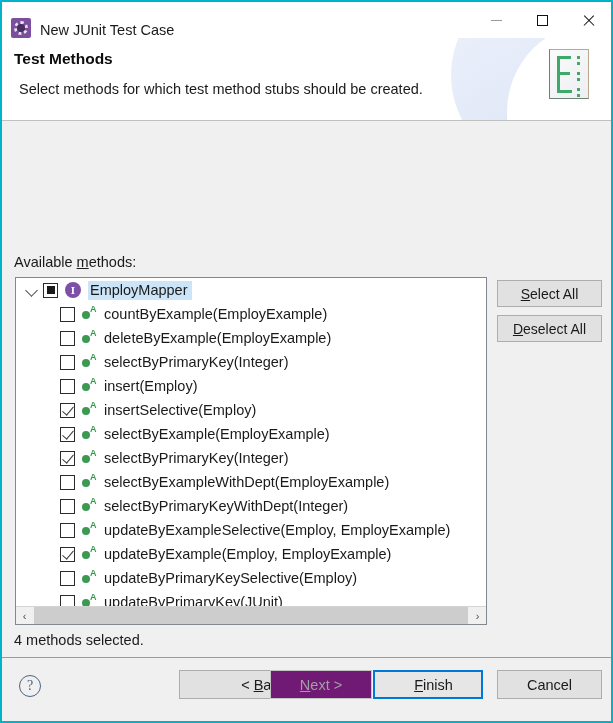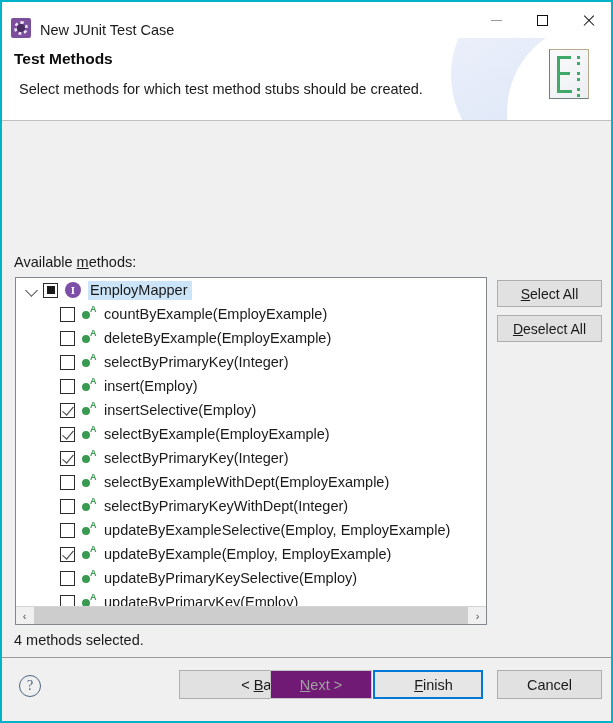--- a/index.html
+++ b/index.html
@@ -515,21 +515,21 @@
                 <span class="abs">A</span>
               </span>
               <span>updateByPrimaryKeySelective(Employ)</span>
             </div>
             <div class="tree-row child">
               <span class="cbox"></span>
               <span class="mth-icon">
                 <span class="dot"></span>
                 <span class="abs">A</span>
               </span>
-              <span>updateByPrimaryKey(Employ)</span>
+              <span>updateByPrimaryKey(JUnit)</span>
             </div>
           </div>
 
       </div>
 
       <div id="hscroll">
         <span class="sb-arrow">‹</span>
         <span id="sb-thumb"></span>
         <span class="sb-arrow">›</span>
       </div>

